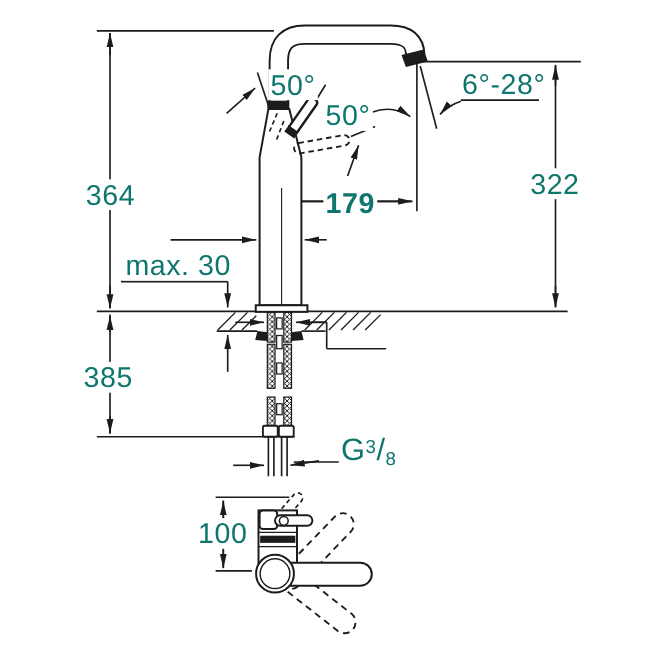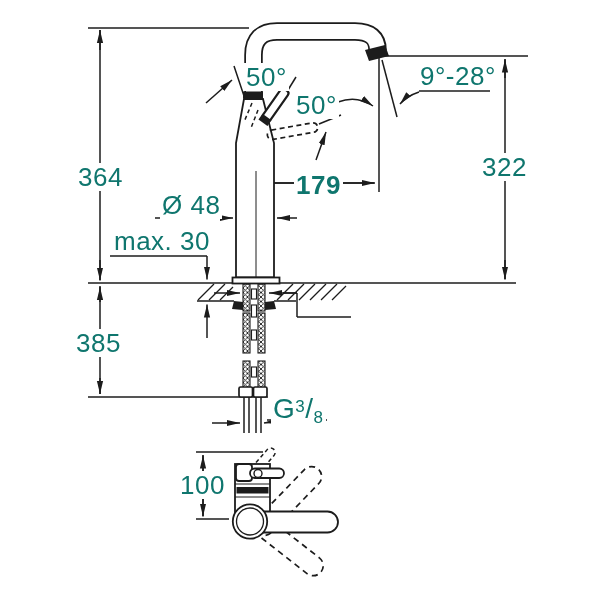--- a/index.html
+++ b/index.html
@@ -3,21 +3,21 @@
 <meta charset="utf-8">
 <style>
   html,body{margin:0;padding:0;background:#ffffff;}
   #stage{position:relative;width:600px;height:600px;background:#ffffff;overflow:hidden;
          font-family:"Liberation Sans",sans-serif;color:#1c1c1c;}
   #drawing{position:absolute;left:0;top:0;}
   .lbl{position:absolute;background:#ffffff;color:#0f766e;font-size:26px;line-height:1;
        padding:1px 2px;white-space:nowrap;letter-spacing:0.5px;}
   .lbl sup{font-size:17px;vertical-align:6px;}
   .lbl sub{font-size:17px;vertical-align:-5px;}
-  .g-main{font-size:28px;}
+  .g-main{font-size:28px;margin-left:37px;}
 </style>
 </head>
 <body>
 
 <div id="stage">
 
 <svg id="drawing" width="600" height="600" viewBox="0 0 600 600">
   <defs>
     <marker id="ah" markerUnits="userSpaceOnUse" markerWidth="14" markerHeight="8" refX="13" refY="4" orient="auto">
       <path d="M0,0.9 L13,4 L0,7.1 Z" fill="#1c1c1c"></path>
@@ -167,23 +167,22 @@
     <rect x="248" y="511.5" width="90" height="21" rx="10.5" fill="#ffffff" stroke="#1c1c1c" stroke-width="1.8"></rect>
     <circle cx="250" cy="521.5" r="17.2" fill="#ffffff" stroke="#1c1c1c" stroke-width="1.8"></circle>
     <circle cx="250" cy="521.5" r="13.5" fill="none" stroke="#1c1c1c" stroke-width="1.3"></circle>
   </g>
 </svg>
 
 <div class="lbl" style="left:76px;top:143px;margin-top:20px;">364</div>
 <div class="lbl" style="left:74px;top:329px;text-align:right;">385</div>
 <div class="lbl" style="left:480px;top:153px;">322</div>
 <div class="lbl" style="left:294px;top:171px;font-weight:bold;">179</div>
-<div class="lbl" style="left:160px;top:191px;">Ø 48</div>
 <div class="lbl" style="left:112px;top:227px;">max. 30</div>
 <div class="lbl" style="left:244px;top:63px;">50°</div>
 <div class="lbl" style="left:294px;top:91px;">50°</div>
-<div class="lbl" style="left:418px;top:62px;">9°-28°</div>
+<div class="lbl" style="left:418px;top:62px;">6°-28°</div>
 <div class="lbl" style="left:178px;top:471px;">100</div>
 <div class="lbl g-main" style="left:271px;top:394px;">
   <span>G</span><sup>3</sup><span>/</span><sub>8</sub>
 </div>
 
 </div>
 
 </body></html>

